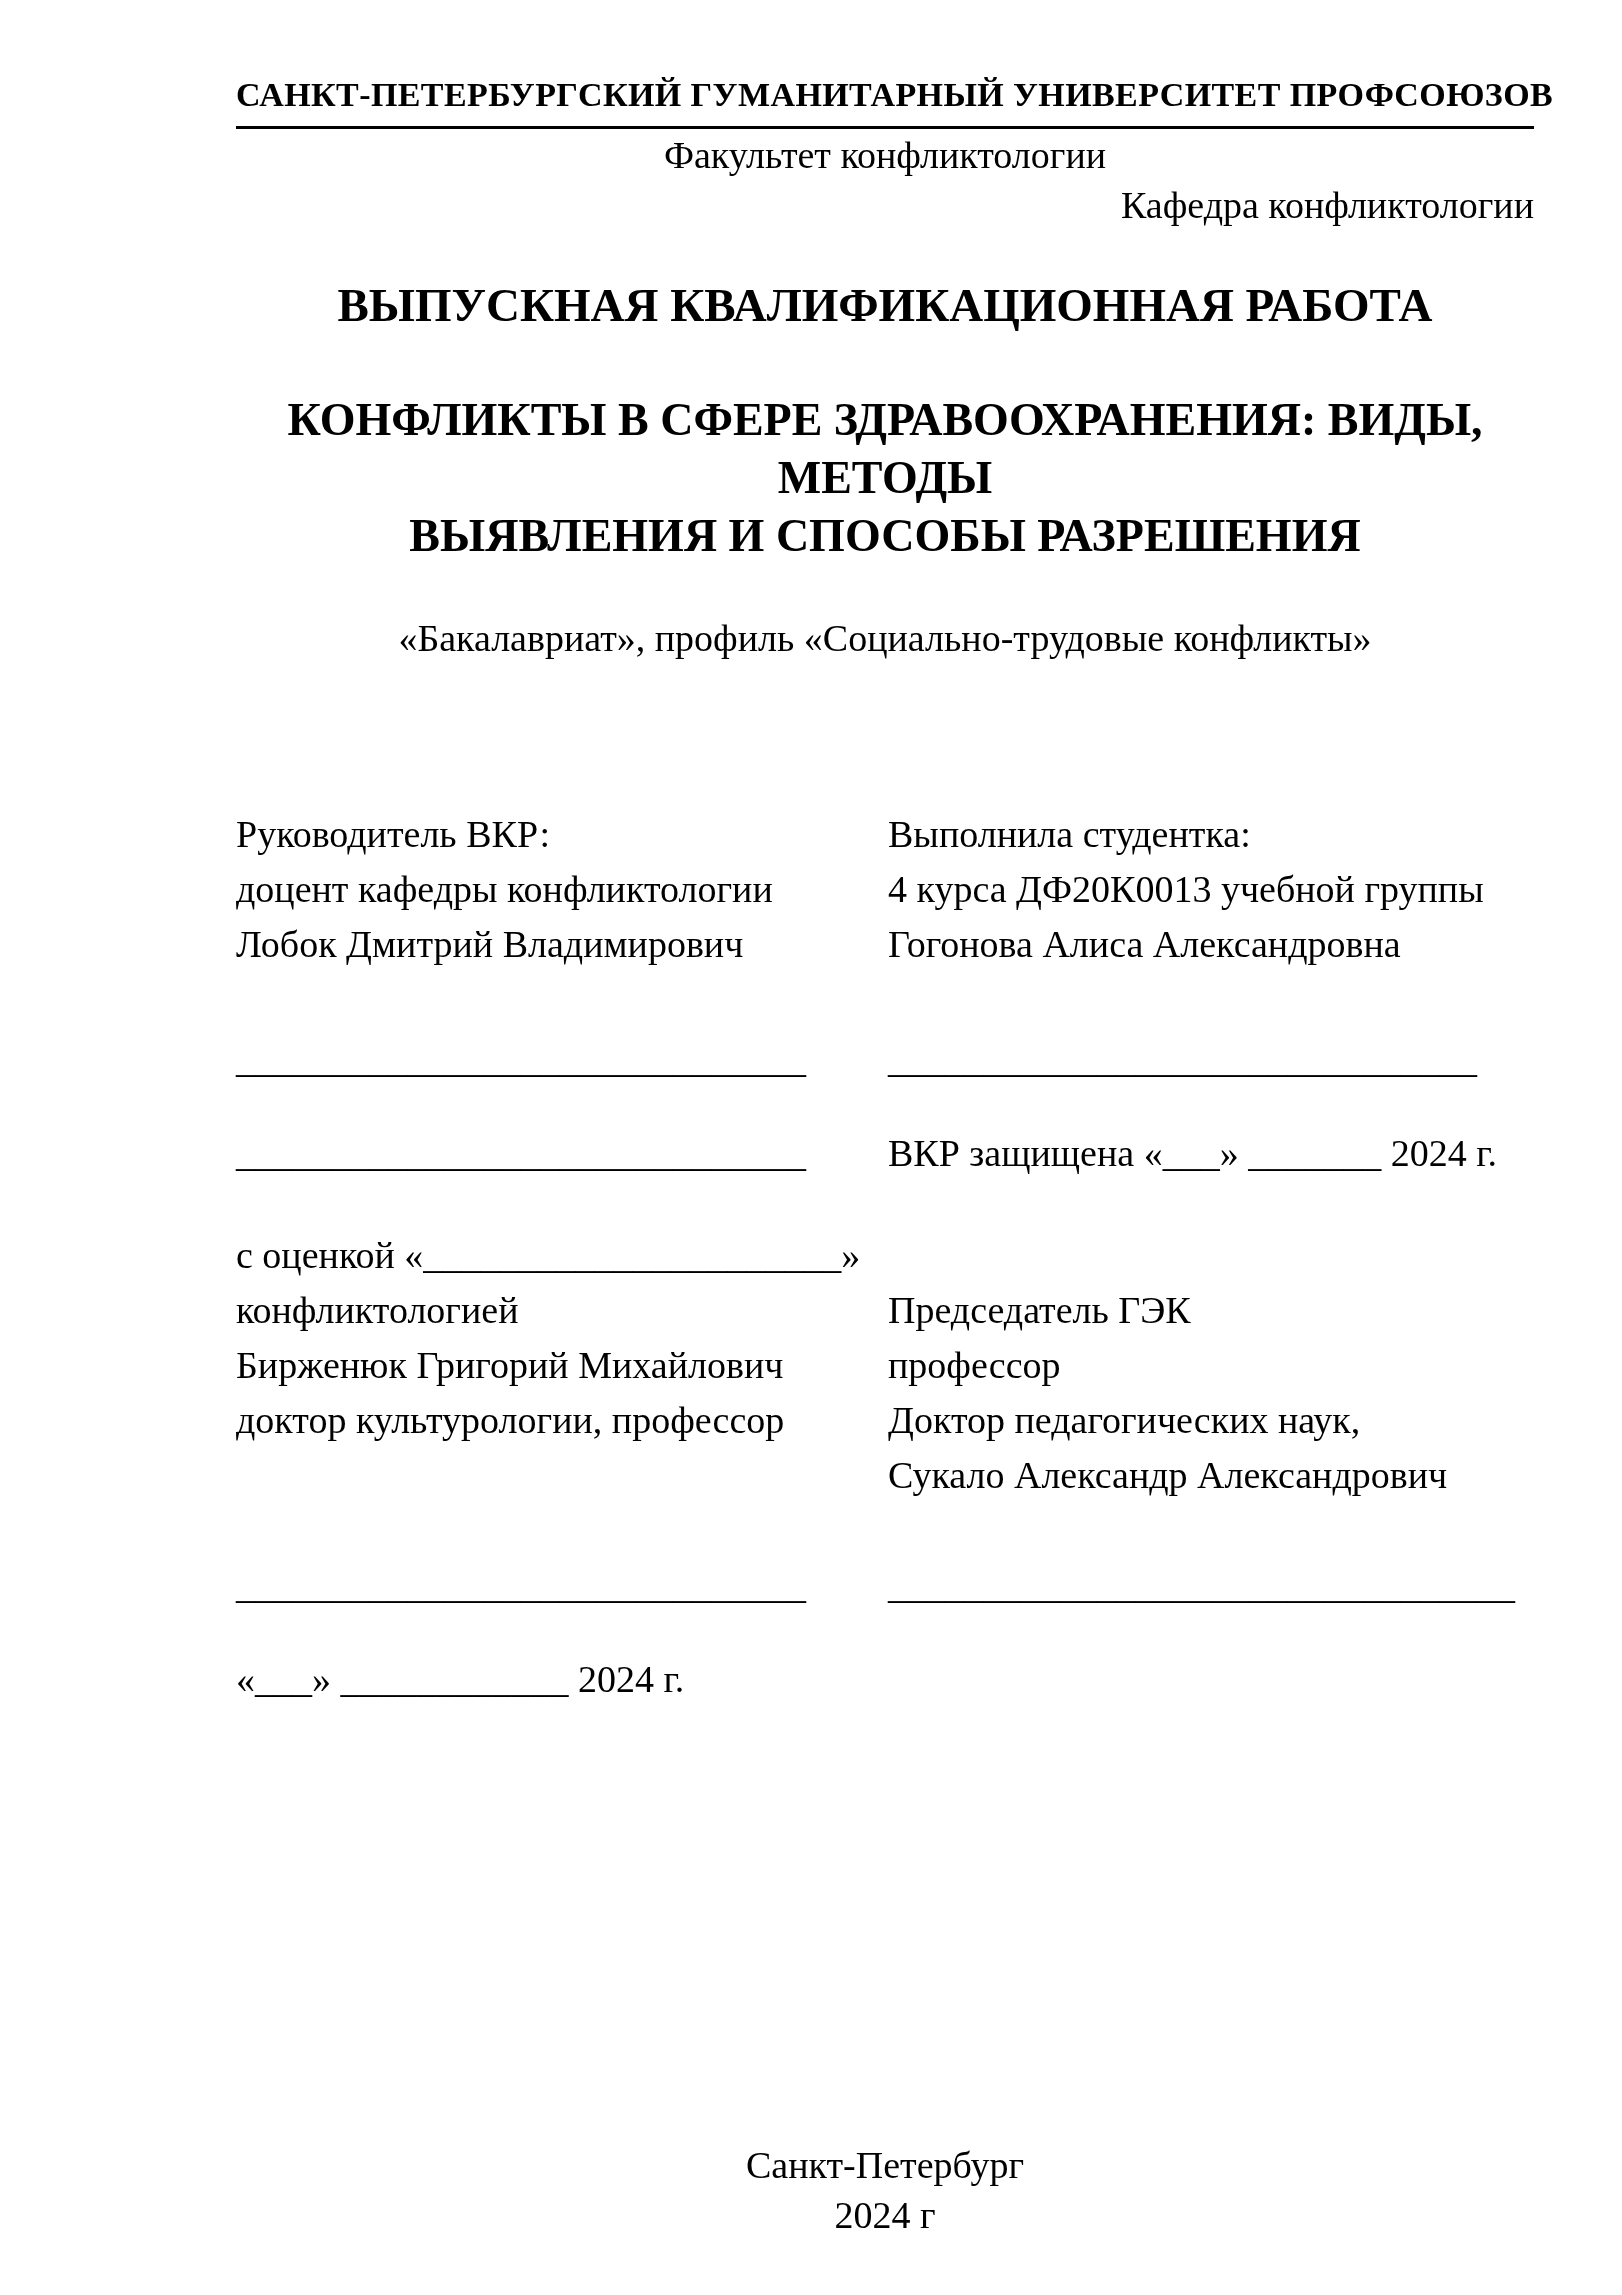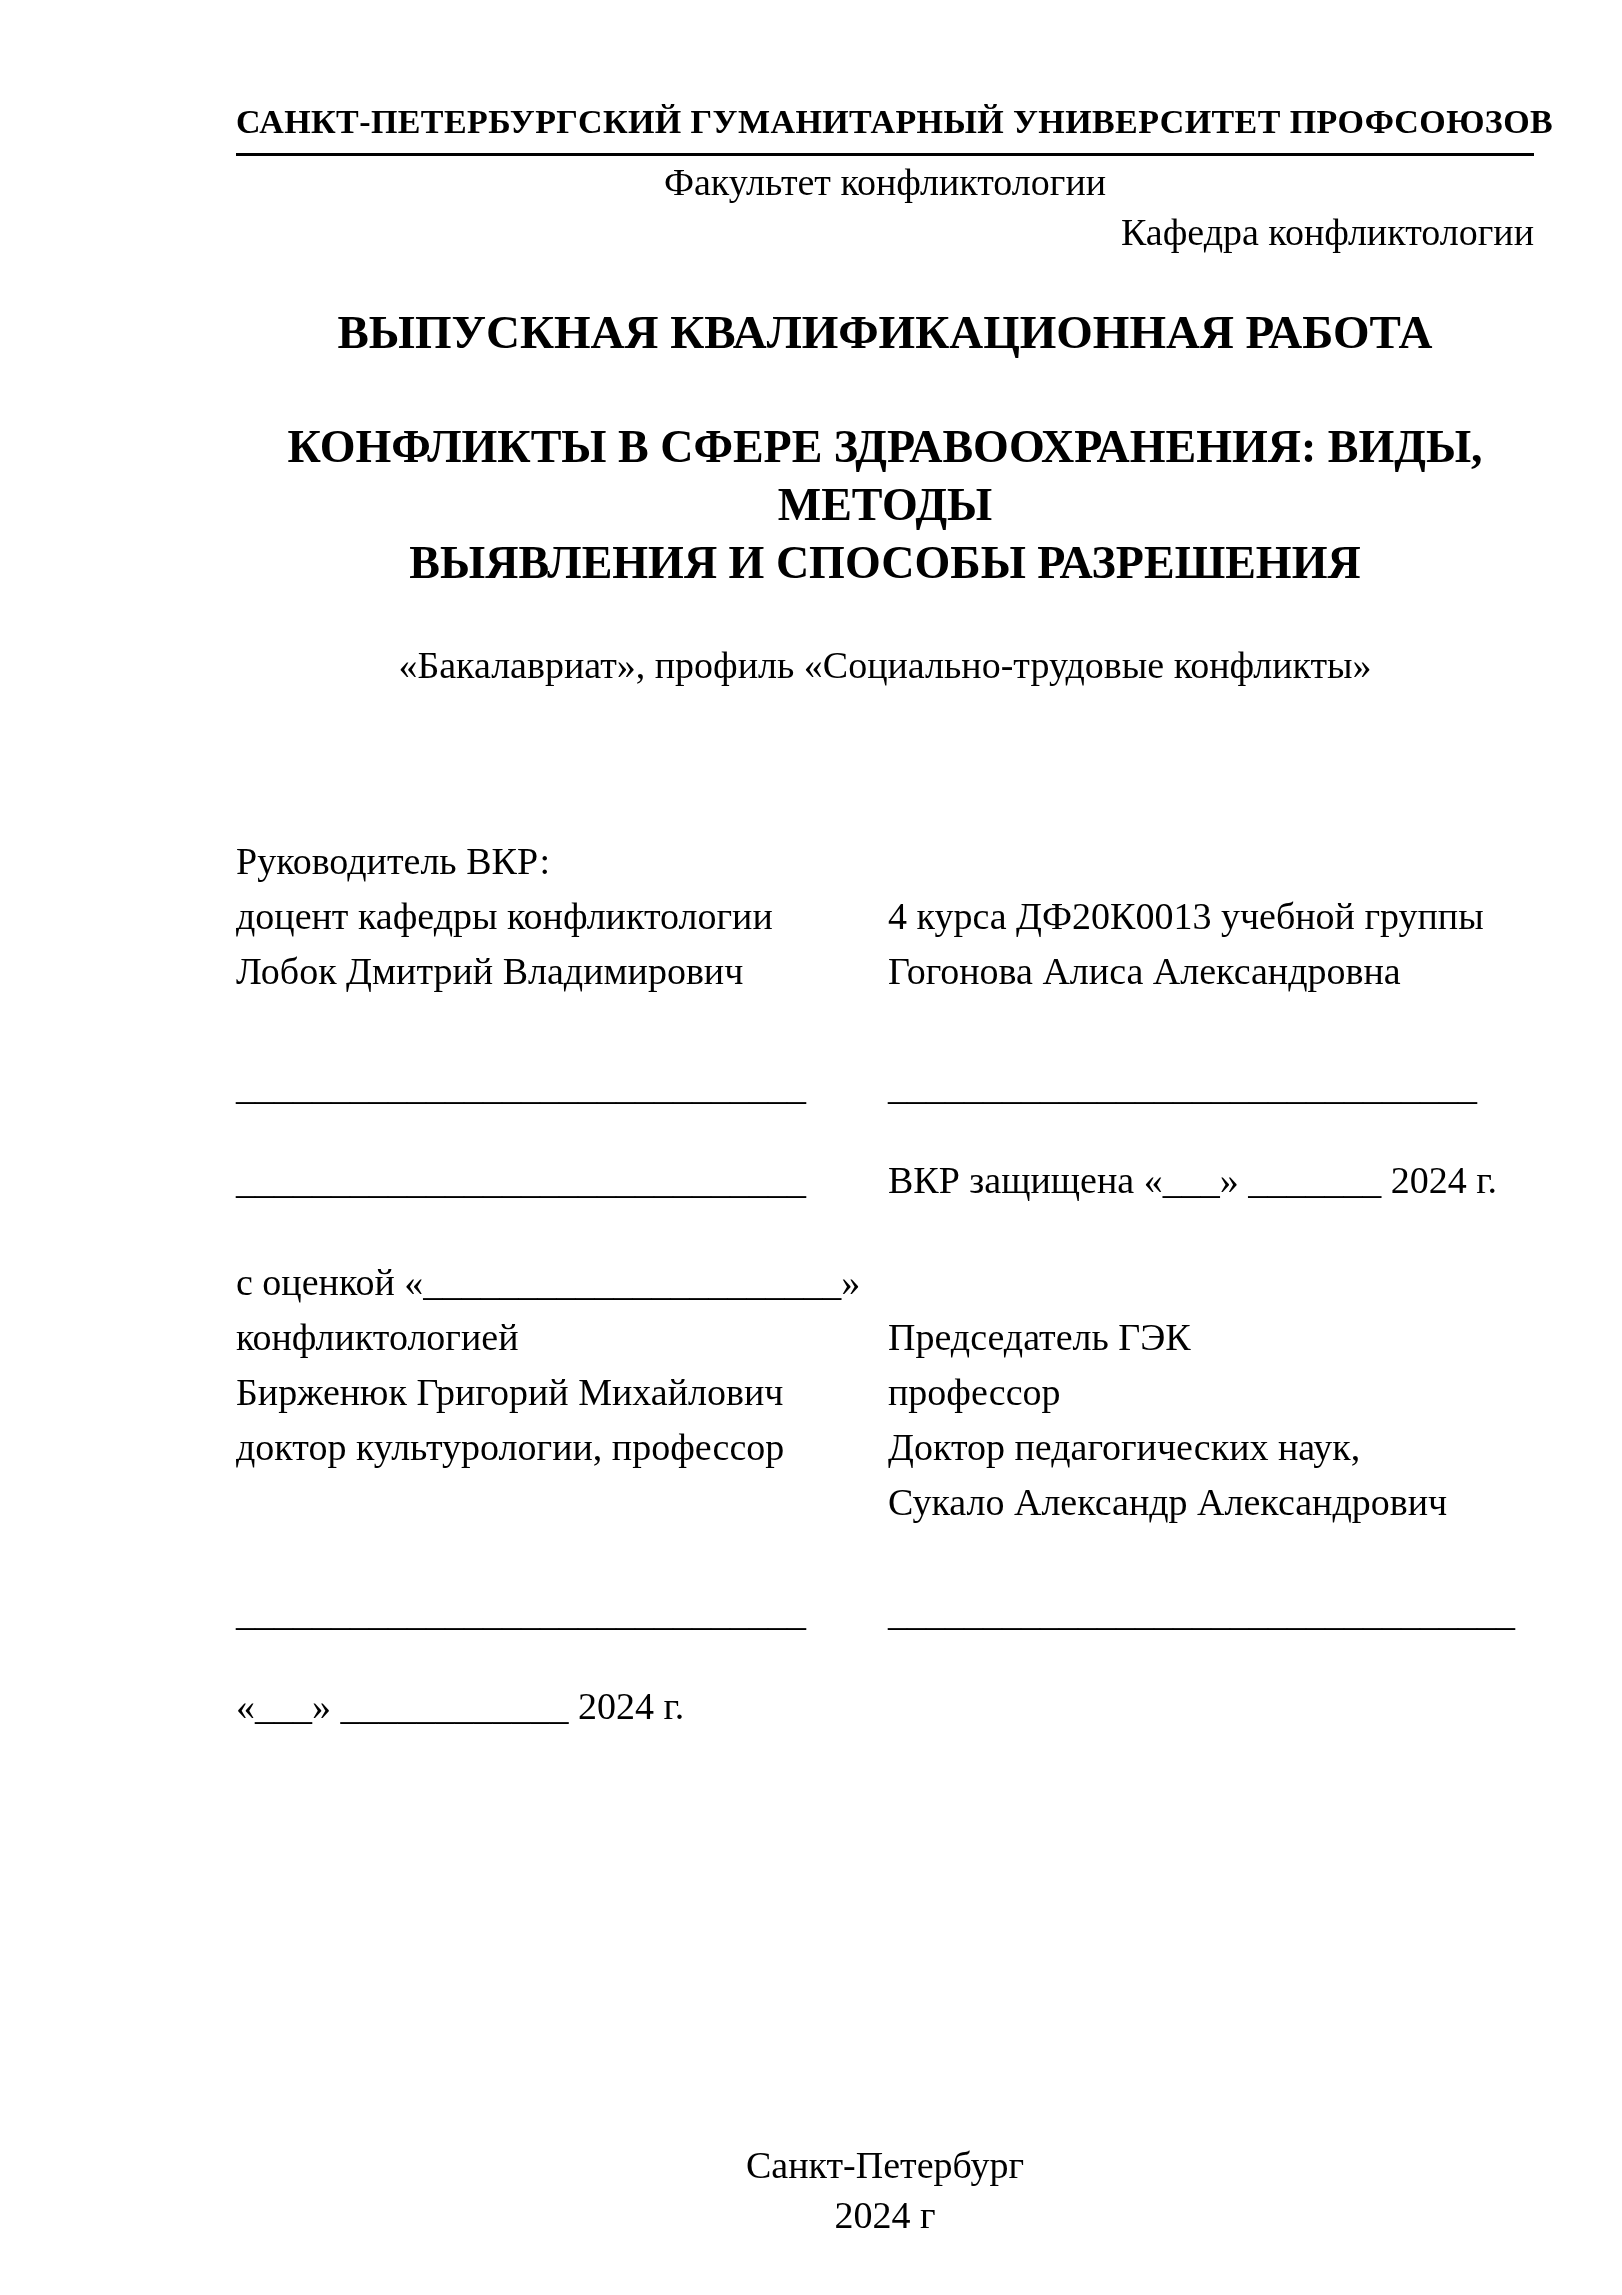--- a/index.html
+++ b/index.html
@@ -12,21 +12,21 @@
     color: #000000;
     font-family: "Liberation Serif", "DejaVu Serif", serif;
     font-size: 38px;
     overflow: hidden;
   }
   .content {
     position: absolute;
     left: 236px;
     top: 0;
     width: 1298px;
-    padding-top: 101px;
+    padding-top: 74px;
   }
   .univ {
     font-weight: bold;
     font-size: 34px;
     line-height: 41px;
     white-space: nowrap;
     padding-bottom: 11px;
     border-bottom: 3.1px solid #000;
     letter-spacing: 0.4px;
   }
@@ -82,20 +82,21 @@
       <div>КОНФЛИКТЫ В СФЕРЕ ЗДРАВООХРАНЕНИЯ: ВИДЫ, МЕТОДЫ</div>
       <div>ВЫЯВЛЕНИЯ И СПОСОБЫ РАЗРЕШЕНИЯ</div>
     </div>
 
     <div class="profile">«Бакалавриат», профиль «Социально-трудовые конфликты»</div>
 
     <div class="sig-grid">
 
       <div class="row">
         <div class="cell">Руководитель ВКР:</div>
+        <div class="cell">Выполнила студентка:</div>
       </div>
       <div class="row">
         <div class="cell">доцент кафедры конфликтологии</div>
         <div class="cell">4 курса ДФ20К0013 учебной группы</div>
       </div>
       <div class="row">
         <div class="cell">Лобок Дмитрий Владимирович</div>
         <div class="cell">Гогонова Алиса Александровна</div>
       </div>
 

